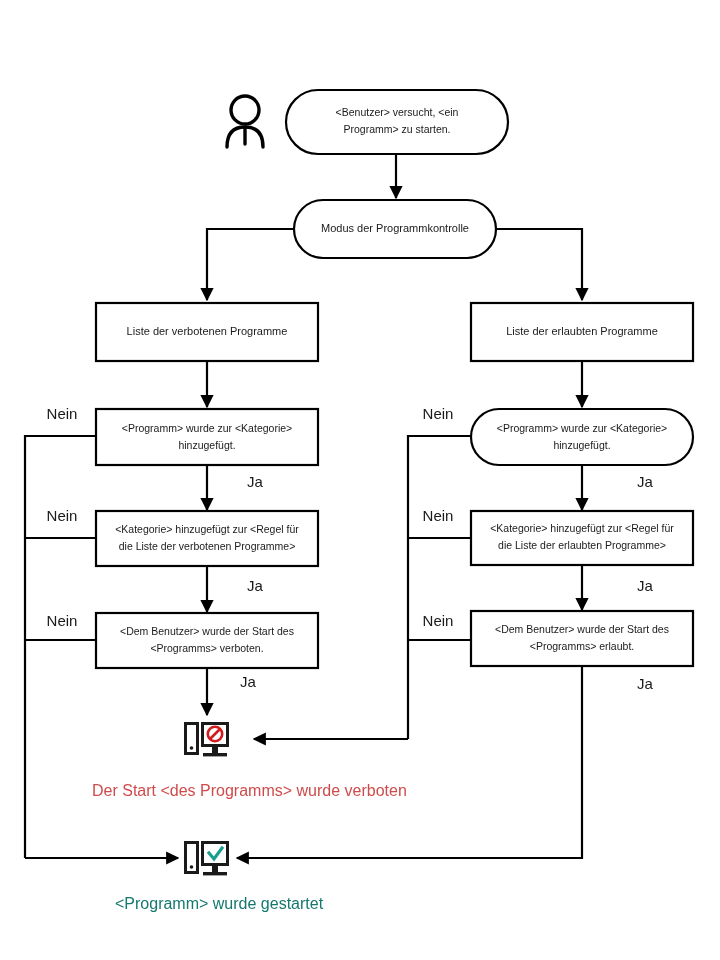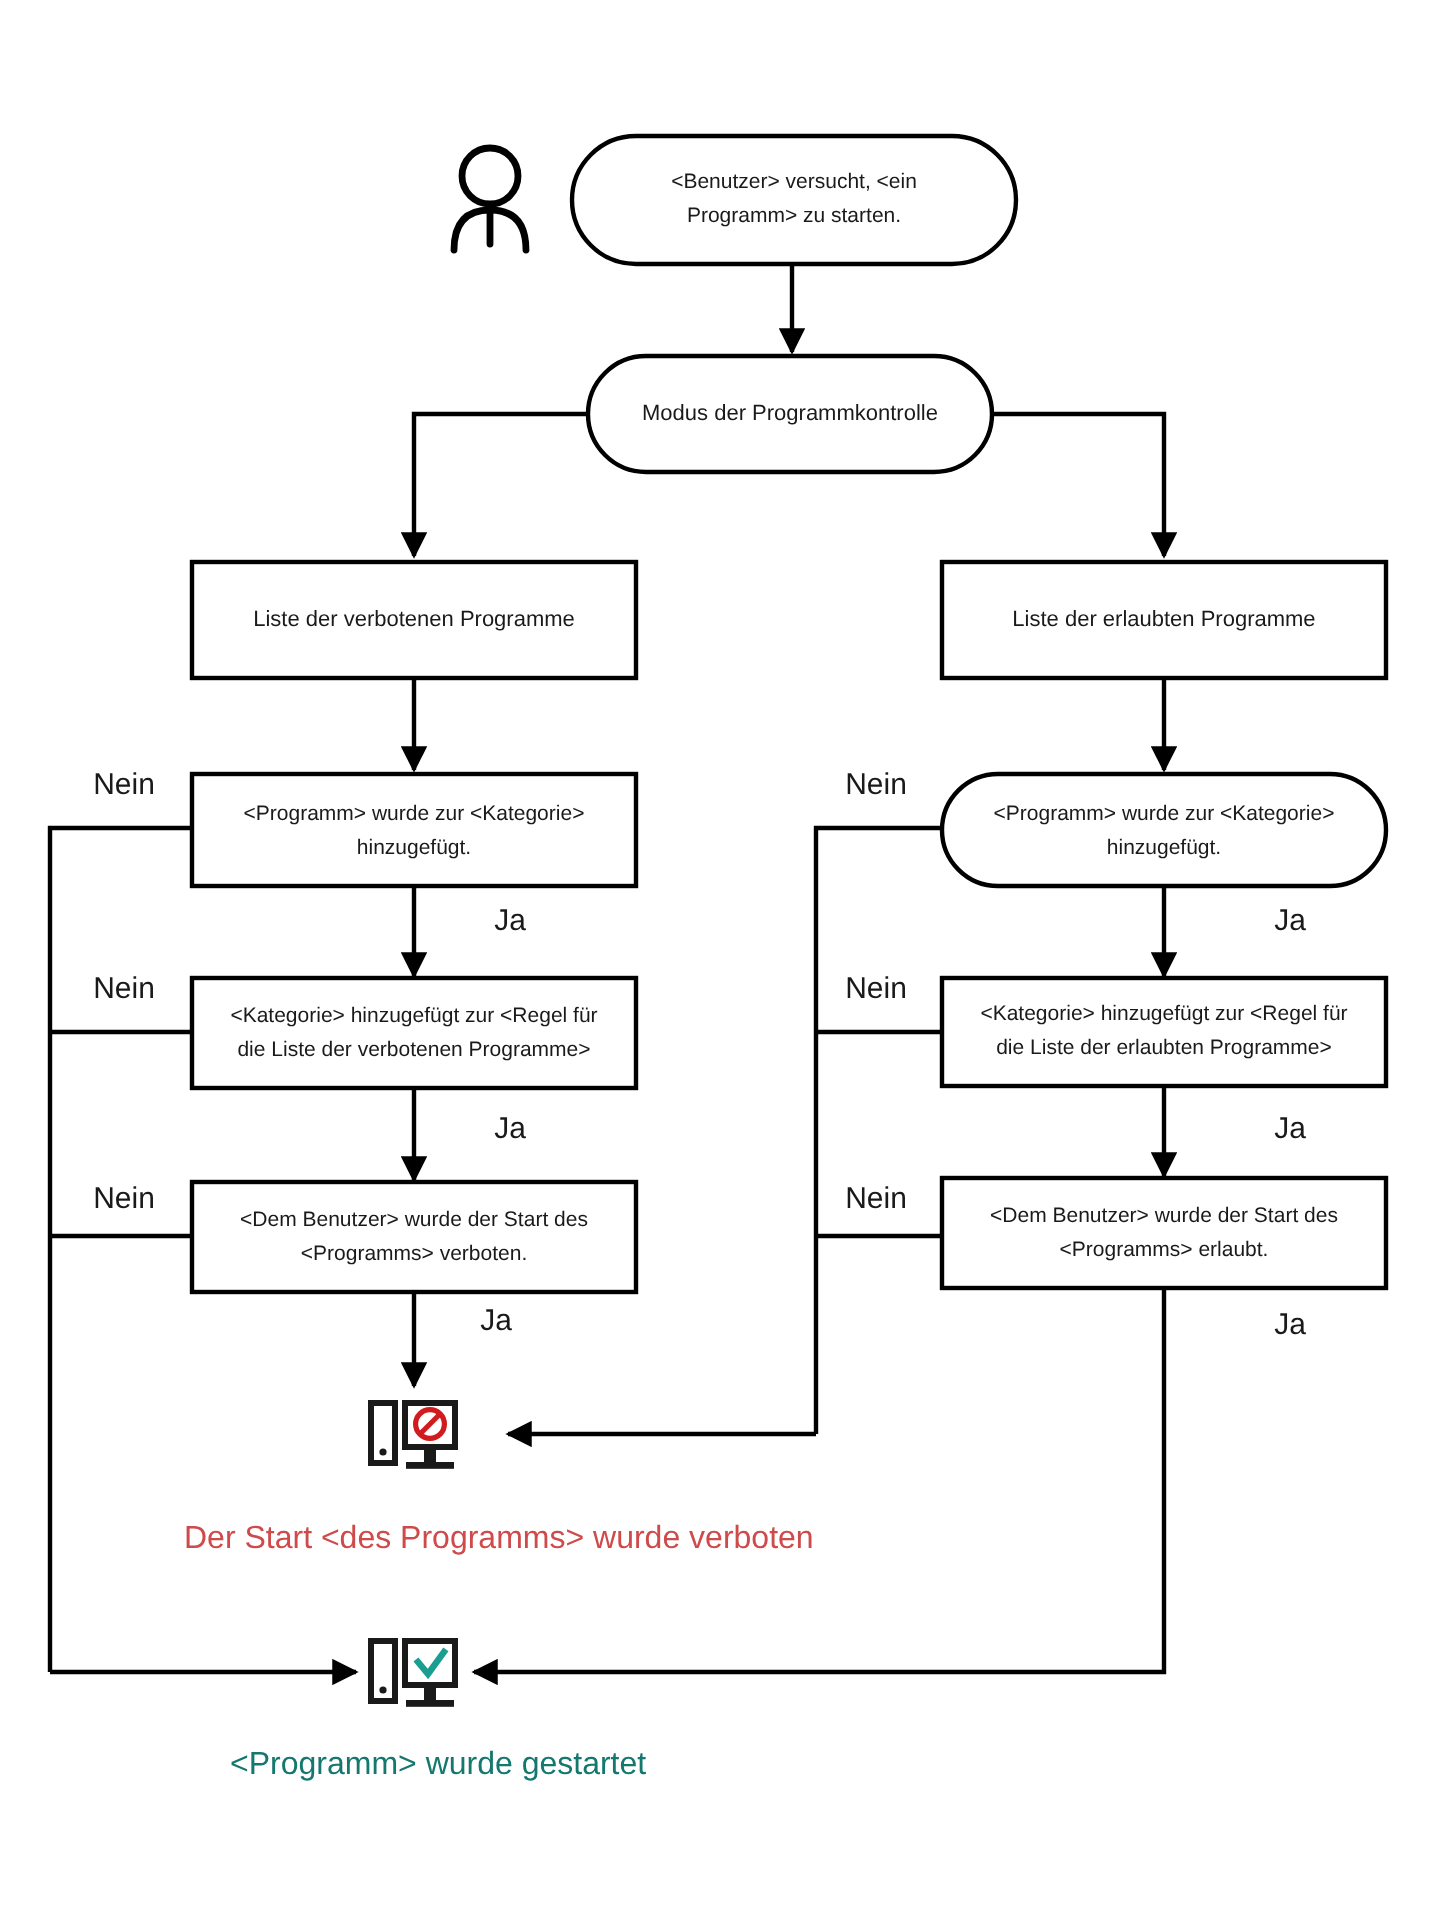--- a/index.html
+++ b/index.html
@@ -10,20 +10,21 @@
   body {
     width: 720px;
     height: 960px;
     font-family: "Liberation Sans", sans-serif;
     overflow: hidden;
   }
   #diagram-root {
     position: relative;
     width: 720px;
     height: 784px;
+    margin-top: 22px;
   }
   svg.flow {
     display: block;
     width: 720px;
     height: 960px;
   }
   .node-shape {
     fill: #ffffff;
     stroke: #000000;
     stroke-width: 2.2;

